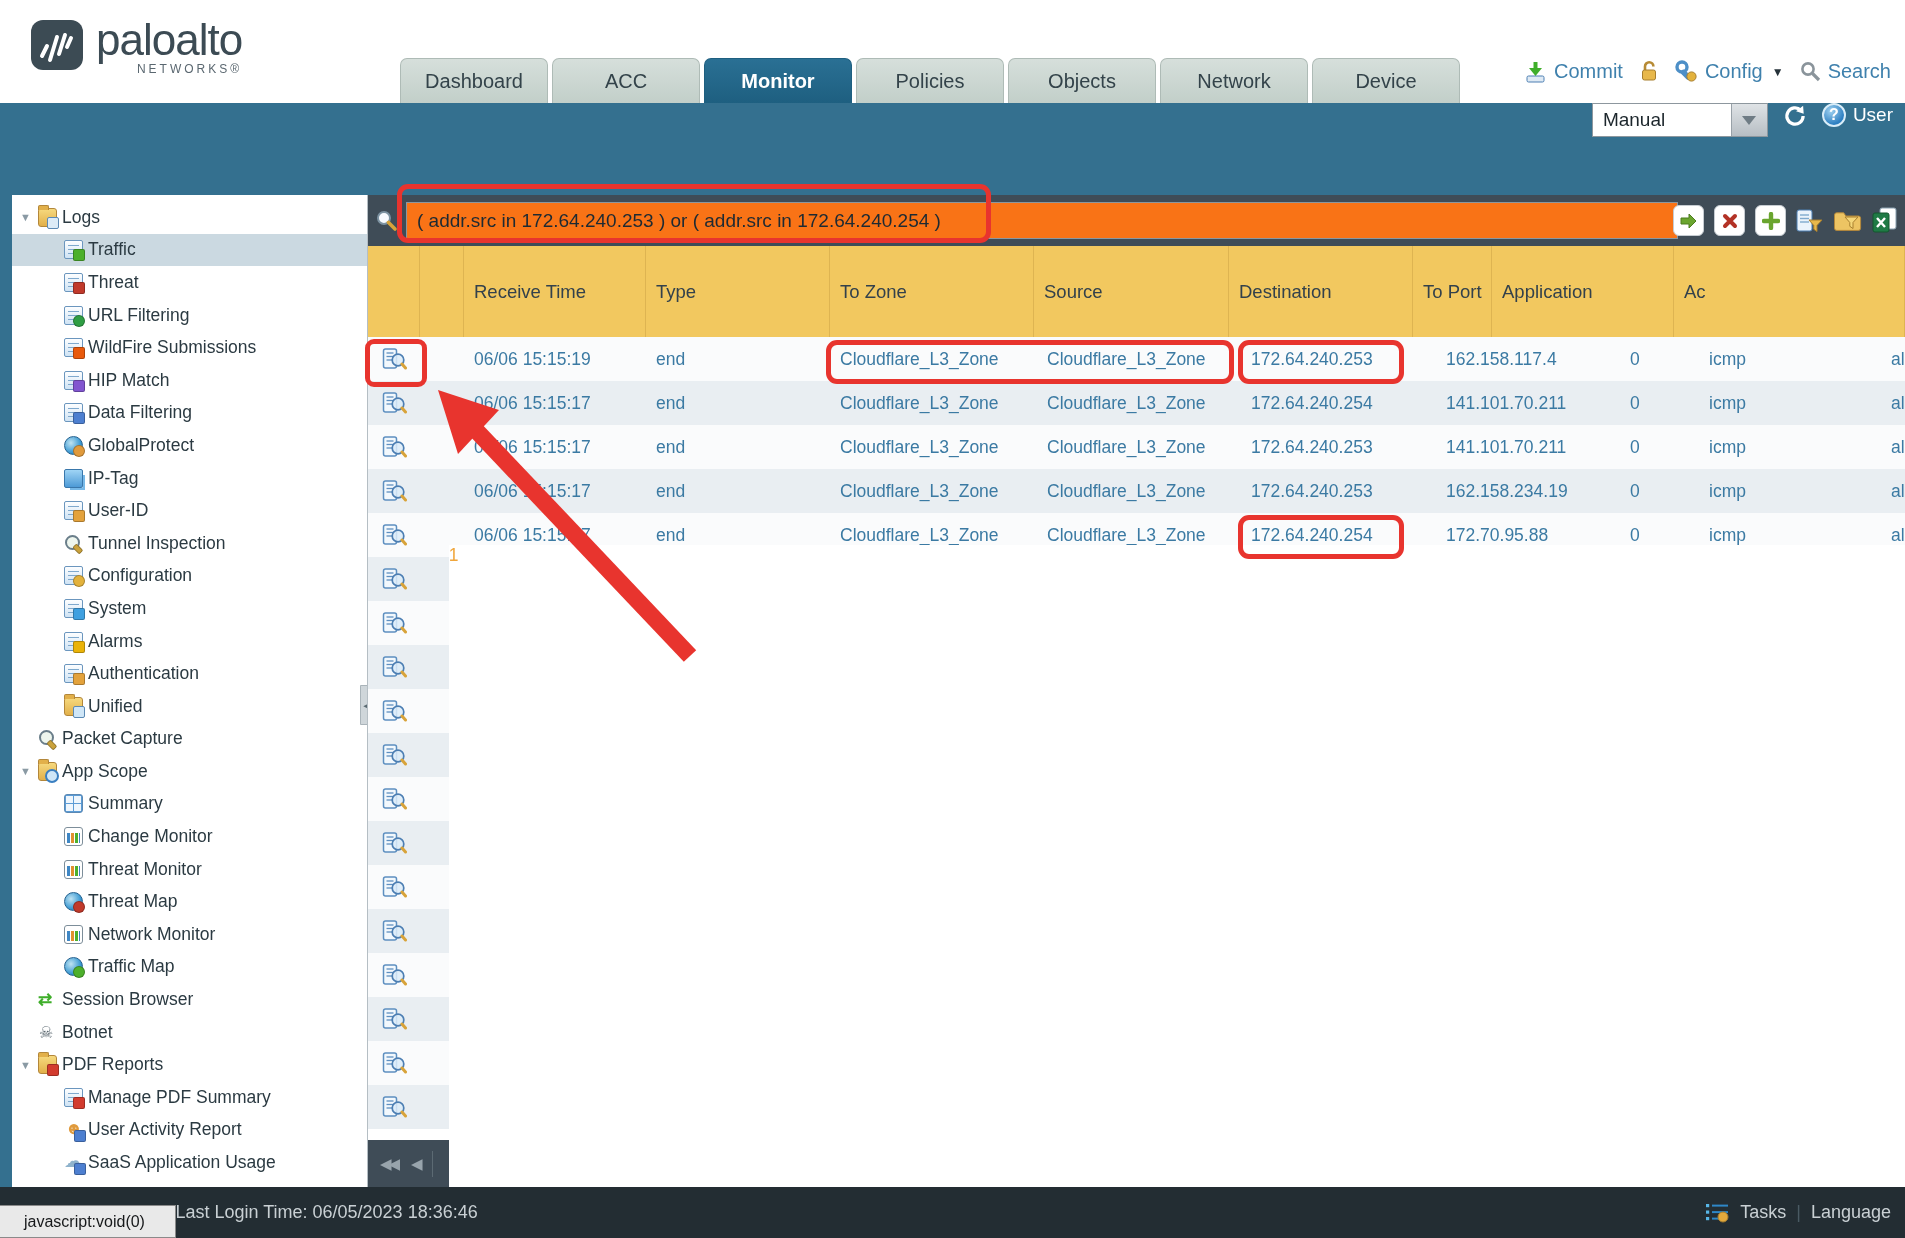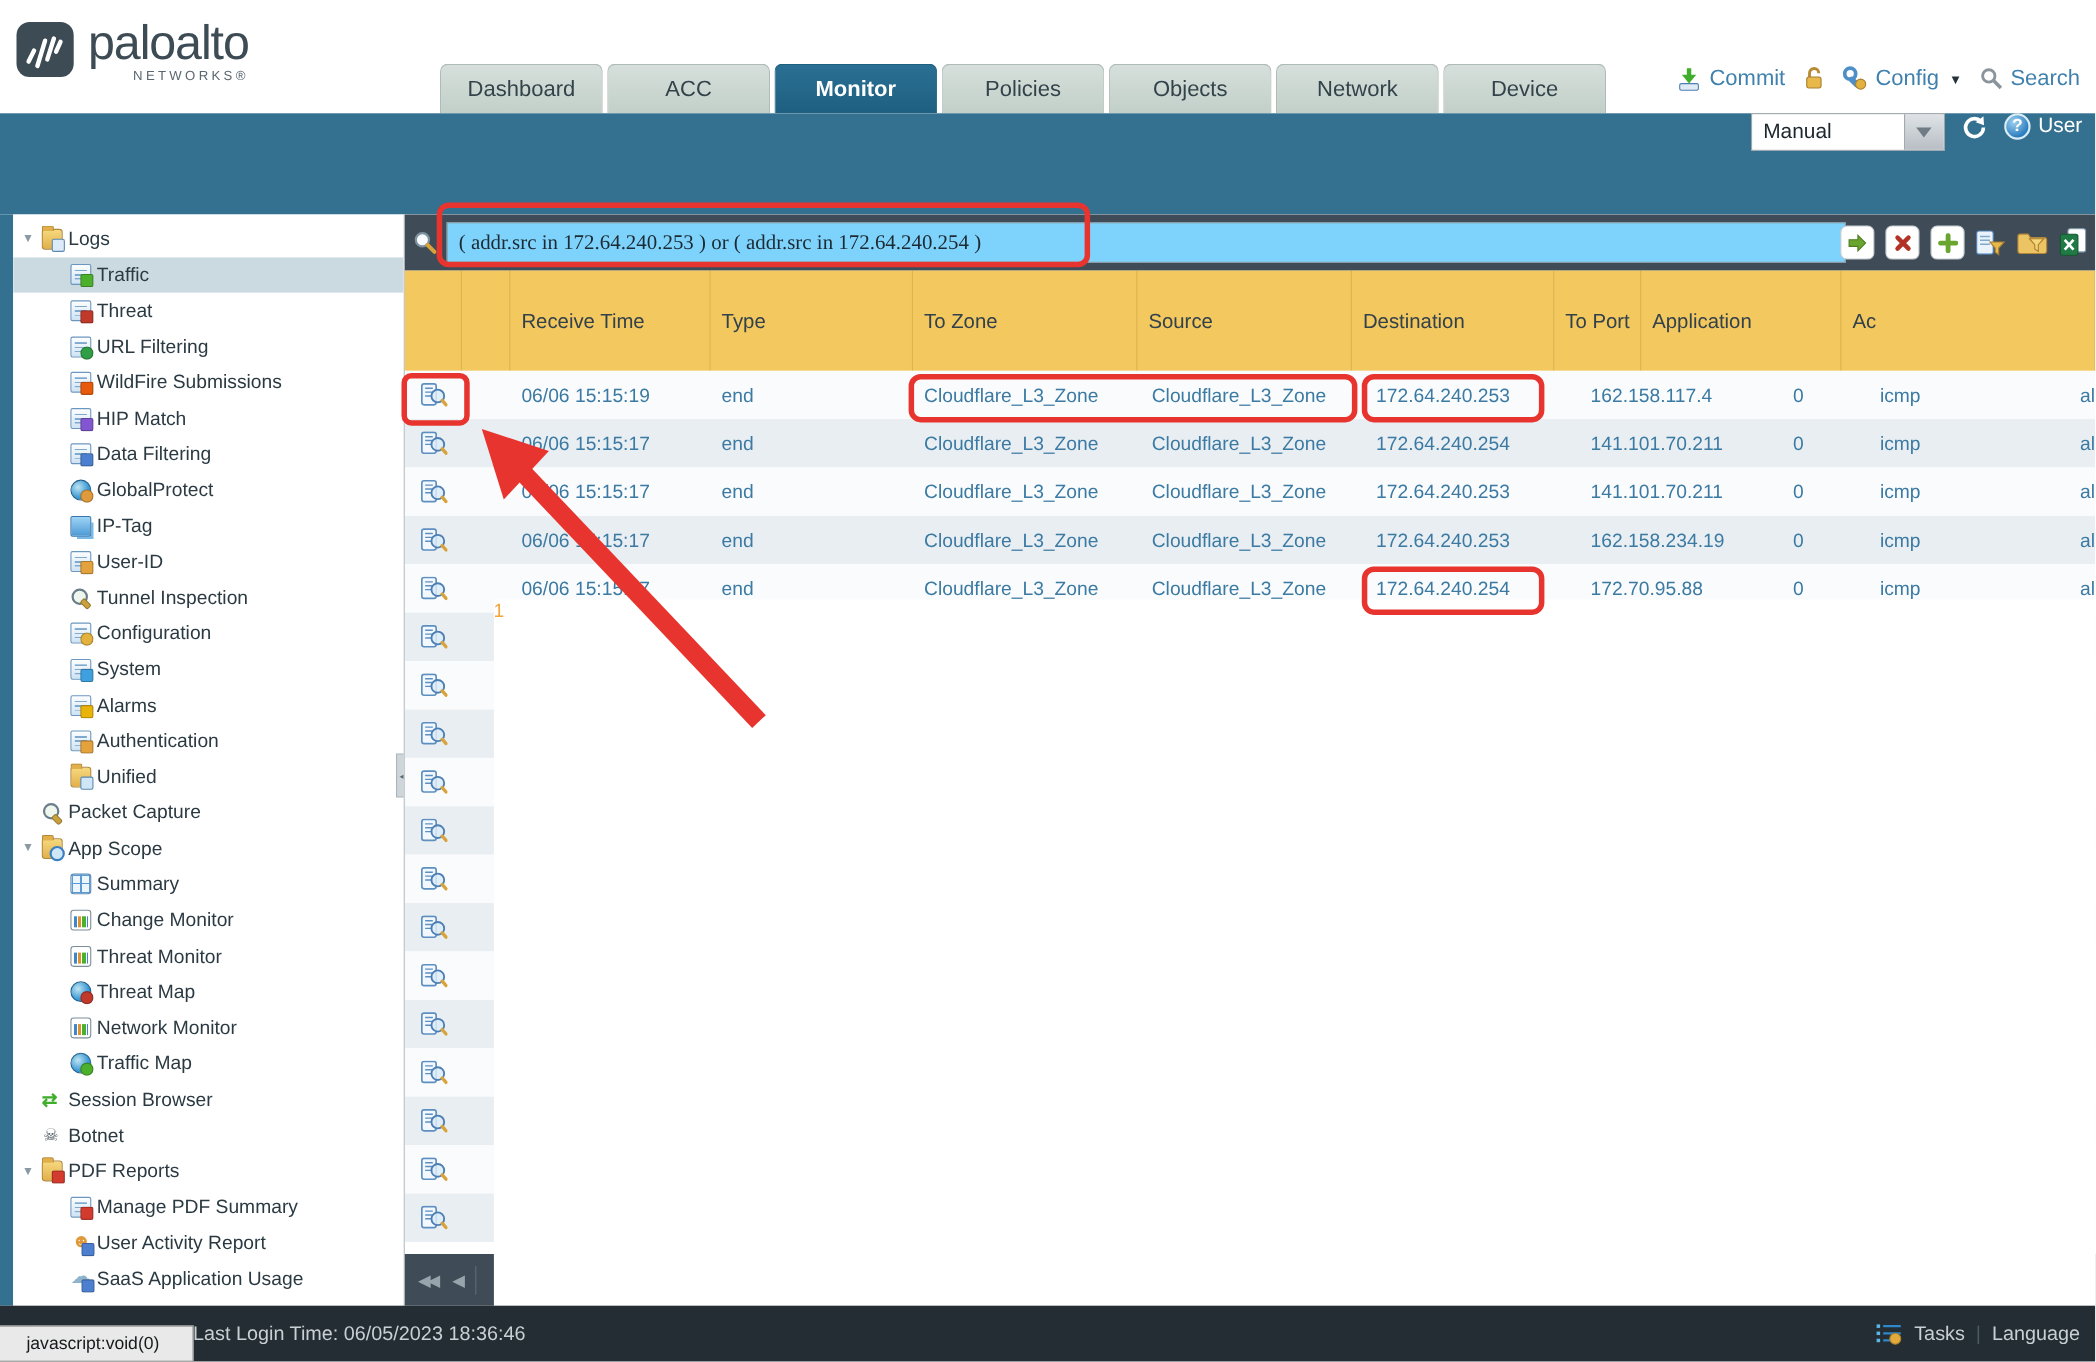--- a/index.html
+++ b/index.html
@@ -2,21 +2,21 @@
 <html><head>
 <meta charset="utf-8">
 <style>
   *{box-sizing:border-box;margin:0;padding:0}
   html,body{width:1905px;height:1238px;overflow:hidden;background:#fff;
     font-family:"Liberation Sans", sans-serif;}
   .page{position:relative;width:1905px;height:1238px;background:#fff;overflow:hidden}
 
   
   .topbar{position:absolute;left:0;top:0;width:1905px;height:103px;background:#fff}
-  .logo{position:absolute;left:14px;top:16px;display:flex;align-items:flex-start;gap:8px}
+  .logo{position:absolute;left:30px;top:16px;display:flex;align-items:flex-start;gap:8px}
   .logo-text{display:flex;flex-direction:column;align-items:flex-end}
   .brand{font-size:44px;color:#3c4b54;font-weight:500;letter-spacing:-1px;line-height:48px}
   .brand-sub{font-size:12px;color:#5a6770;letter-spacing:3px;margin-top:-2px}
   .tabs{position:absolute;left:400px;bottom:0;display:flex;gap:4px}
   .tab{min-width:148px;height:45px;line-height:45px;text-align:center;font-size:20px;color:#33434a;
     background:linear-gradient(180deg,#d6dfdb,#c2cfc9);border:1px solid #aebbb6;border-bottom:none;
     border-radius:7px 7px 0 0;padding:0 14px;cursor:default}
   .tab.active{background:linear-gradient(180deg,#2a7094,#1e5f80);color:#fff;border-color:#1e5f80;font-weight:bold}
   .utilities{position:absolute;right:14px;top:60px;display:flex;align-items:flex-start;gap:16px}
   .util{display:flex;align-items:center;gap:7px;font-size:20px;color:#3f81ad;cursor:pointer}
@@ -86,21 +86,21 @@
   [data-icon="cloud-chart"]::before{content:"☁";color:#8fb3cc;font-size:19px;position:absolute;left:0;top:-2px;line-height:19px}
   [data-icon="cloud-chart"]::after{content:"";background:#4d7fd0}
   .collapse-handle{position:absolute;left:360px;top:685px;width:12px;height:40px;background:#cfd6da;
     border:1px solid #aab4ba;border-radius:0 5px 5px 0;color:#5a6a72;font-size:11px;display:flex;align-items:center;justify-content:center;cursor:pointer}
 
   
   .content{position:absolute;left:367px;top:195px;width:1538px;height:992px;background:#fff;border-left:1px solid #b5bec4}
   .filterbar{position:absolute;left:0;top:0;width:100%;height:51px;background:#3f4c57;display:flex;align-items:center}
   .q-ic{margin-left:7px;flex:none}
   .q-input{margin-left:8px;width:1272px;height:37px;border:1px solid #8d979e;font-size:19px;color:#1d2a33;
-    padding:0 10px;font-family:Liberation Serif, serif;background:#7dd3fc}
+    padding:0 10px;font-family:Liberation Sans, sans-serif;background:#f97316}
   .f-actions{position:absolute;right:8px;top:0;height:100%;display:flex;align-items:center;gap:10px}
   .fbtn{width:31px;height:31px;background:#fff;border:1px solid #c6ccd2;border-radius:6px;display:flex;align-items:center;justify-content:center;cursor:pointer}
   .fico{display:flex;align-items:center;justify-content:center;cursor:pointer}
 
   .grid-header{position:absolute;left:0;top:51px;width:100%;height:91px;background:#f2c85f;display:flex}
   .grid-header .cell{display:flex;align-items:center;padding-left:10px;font-size:18.5px;color:#33414b;
     border-right:1px solid rgba(150,110,30,.22);height:100%;overflow:hidden;white-space:nowrap;cursor:pointer}
   .grid-body{position:absolute;left:0;top:142px;width:100%;height:803px;overflow:hidden}
   .row{display:flex;height:44px;background:#fafbfc;cursor:pointer}
   .row.alt{background:#e9eef2}

